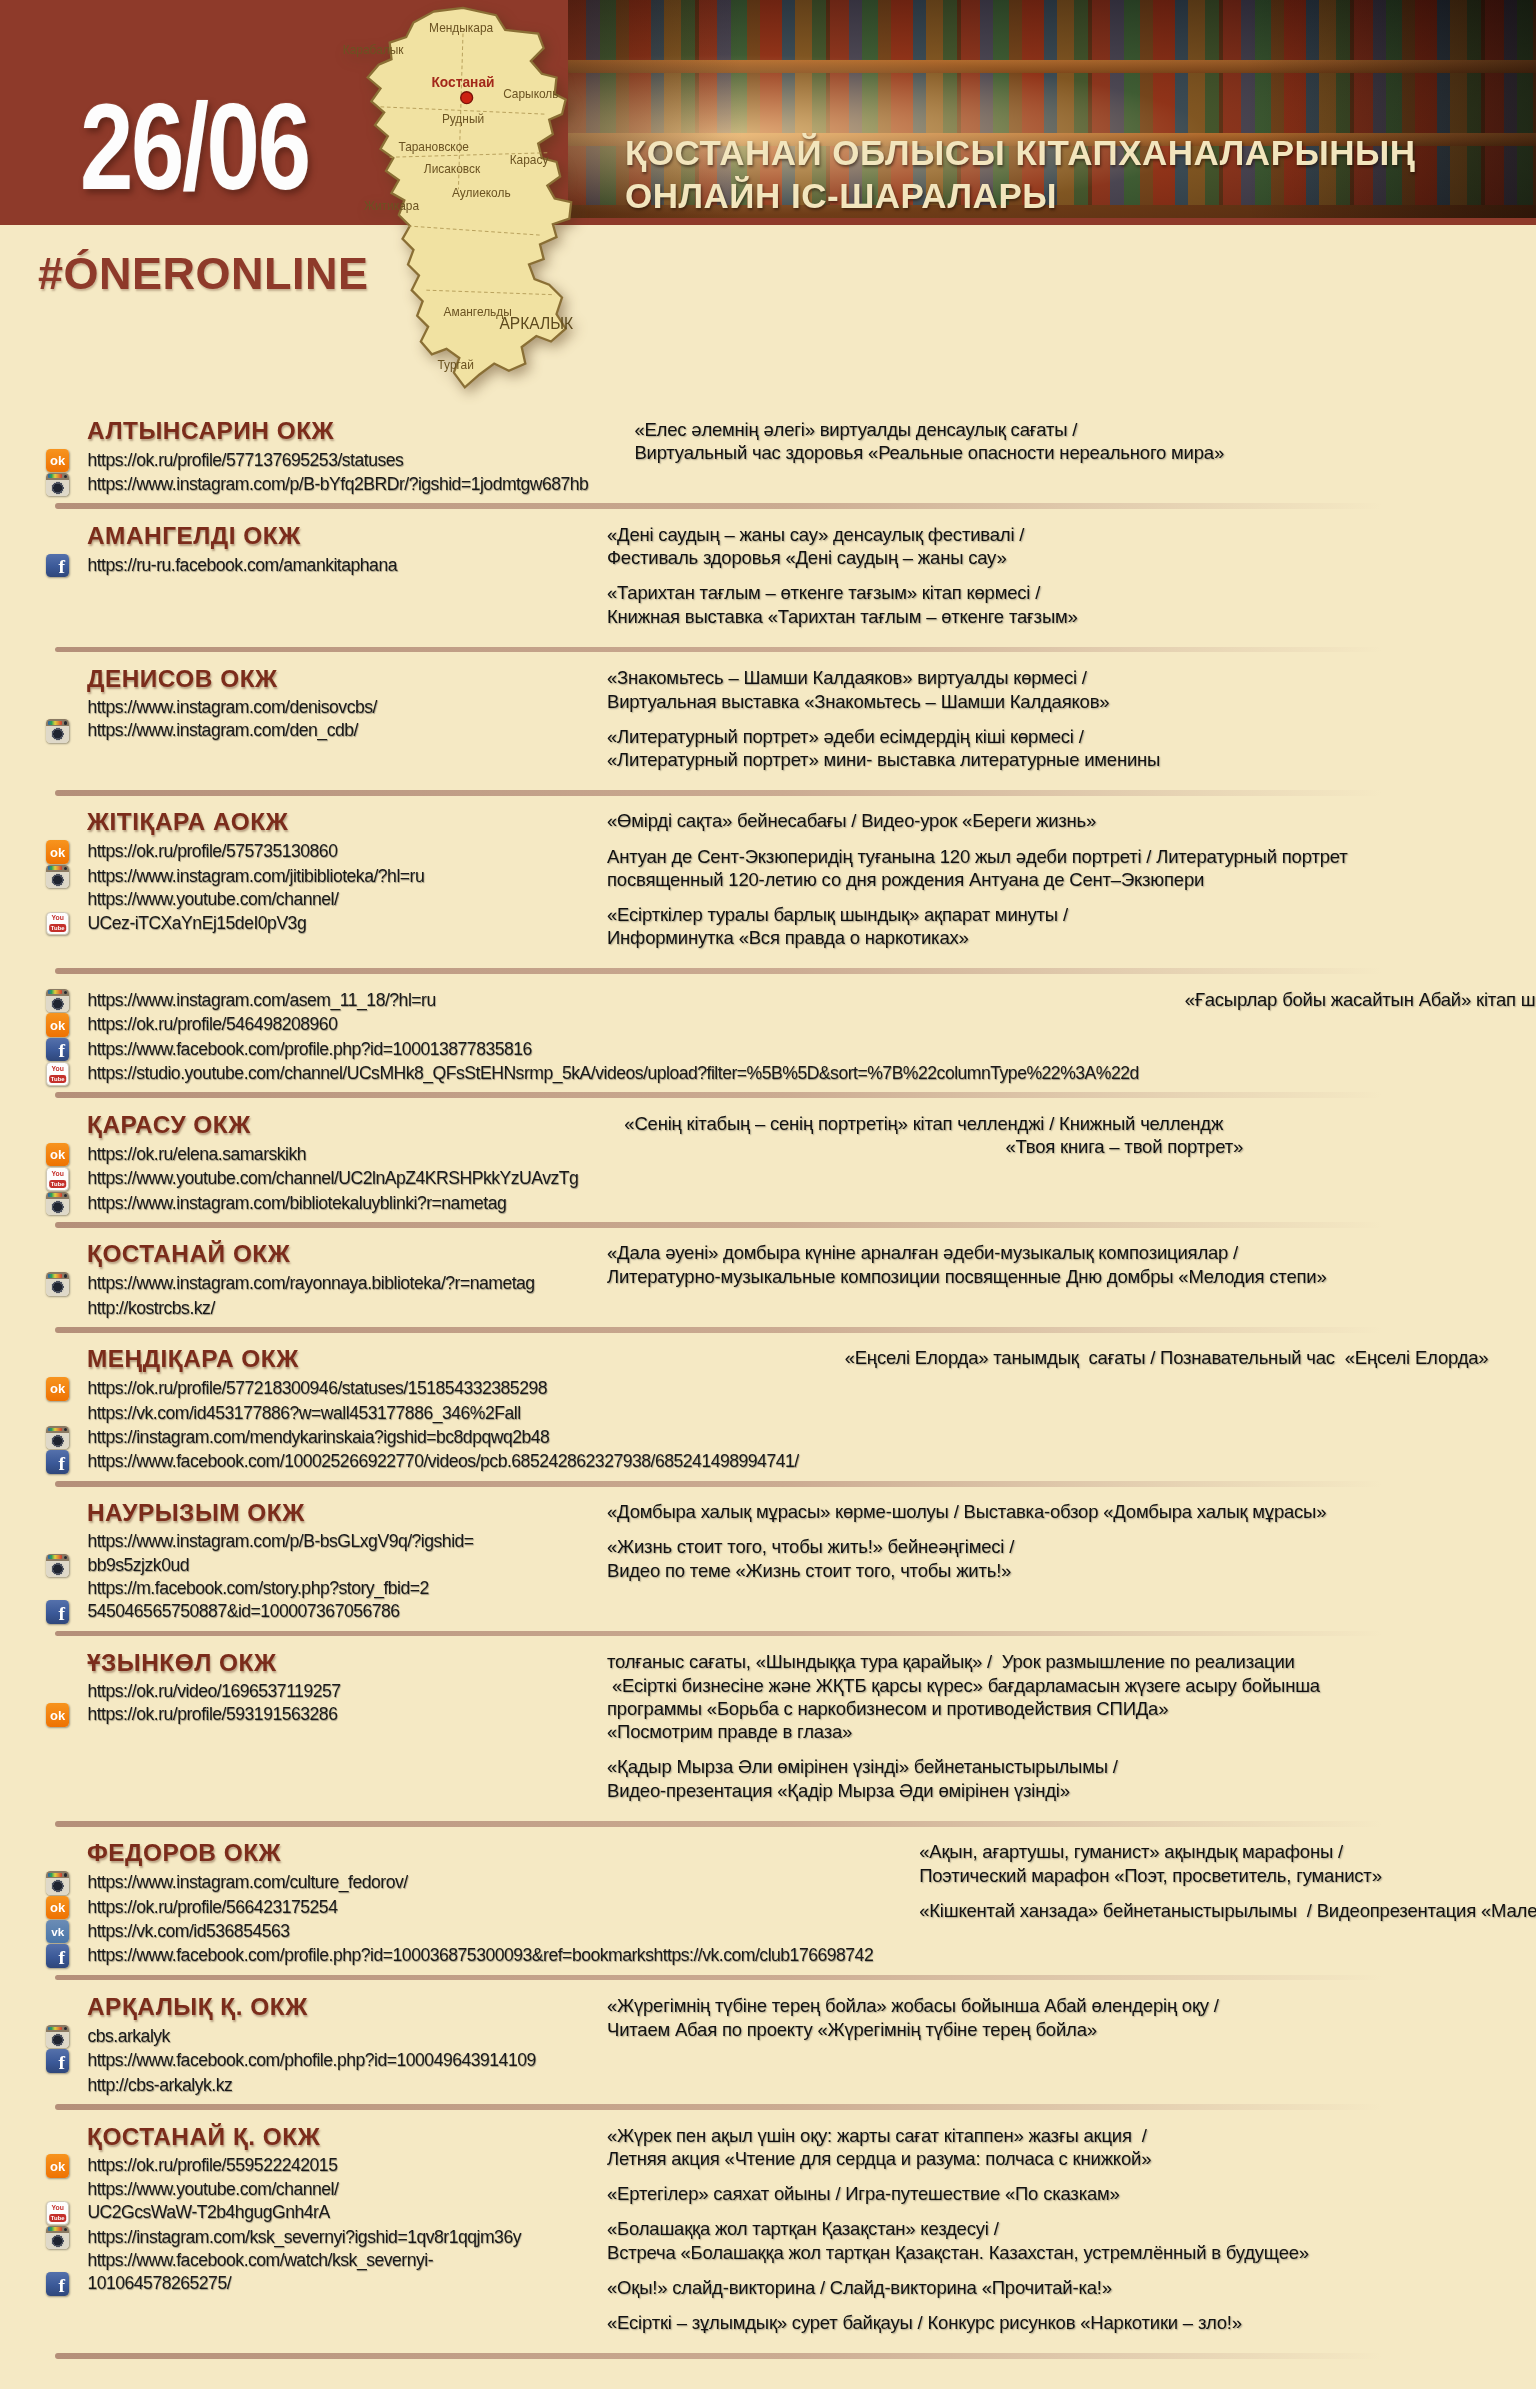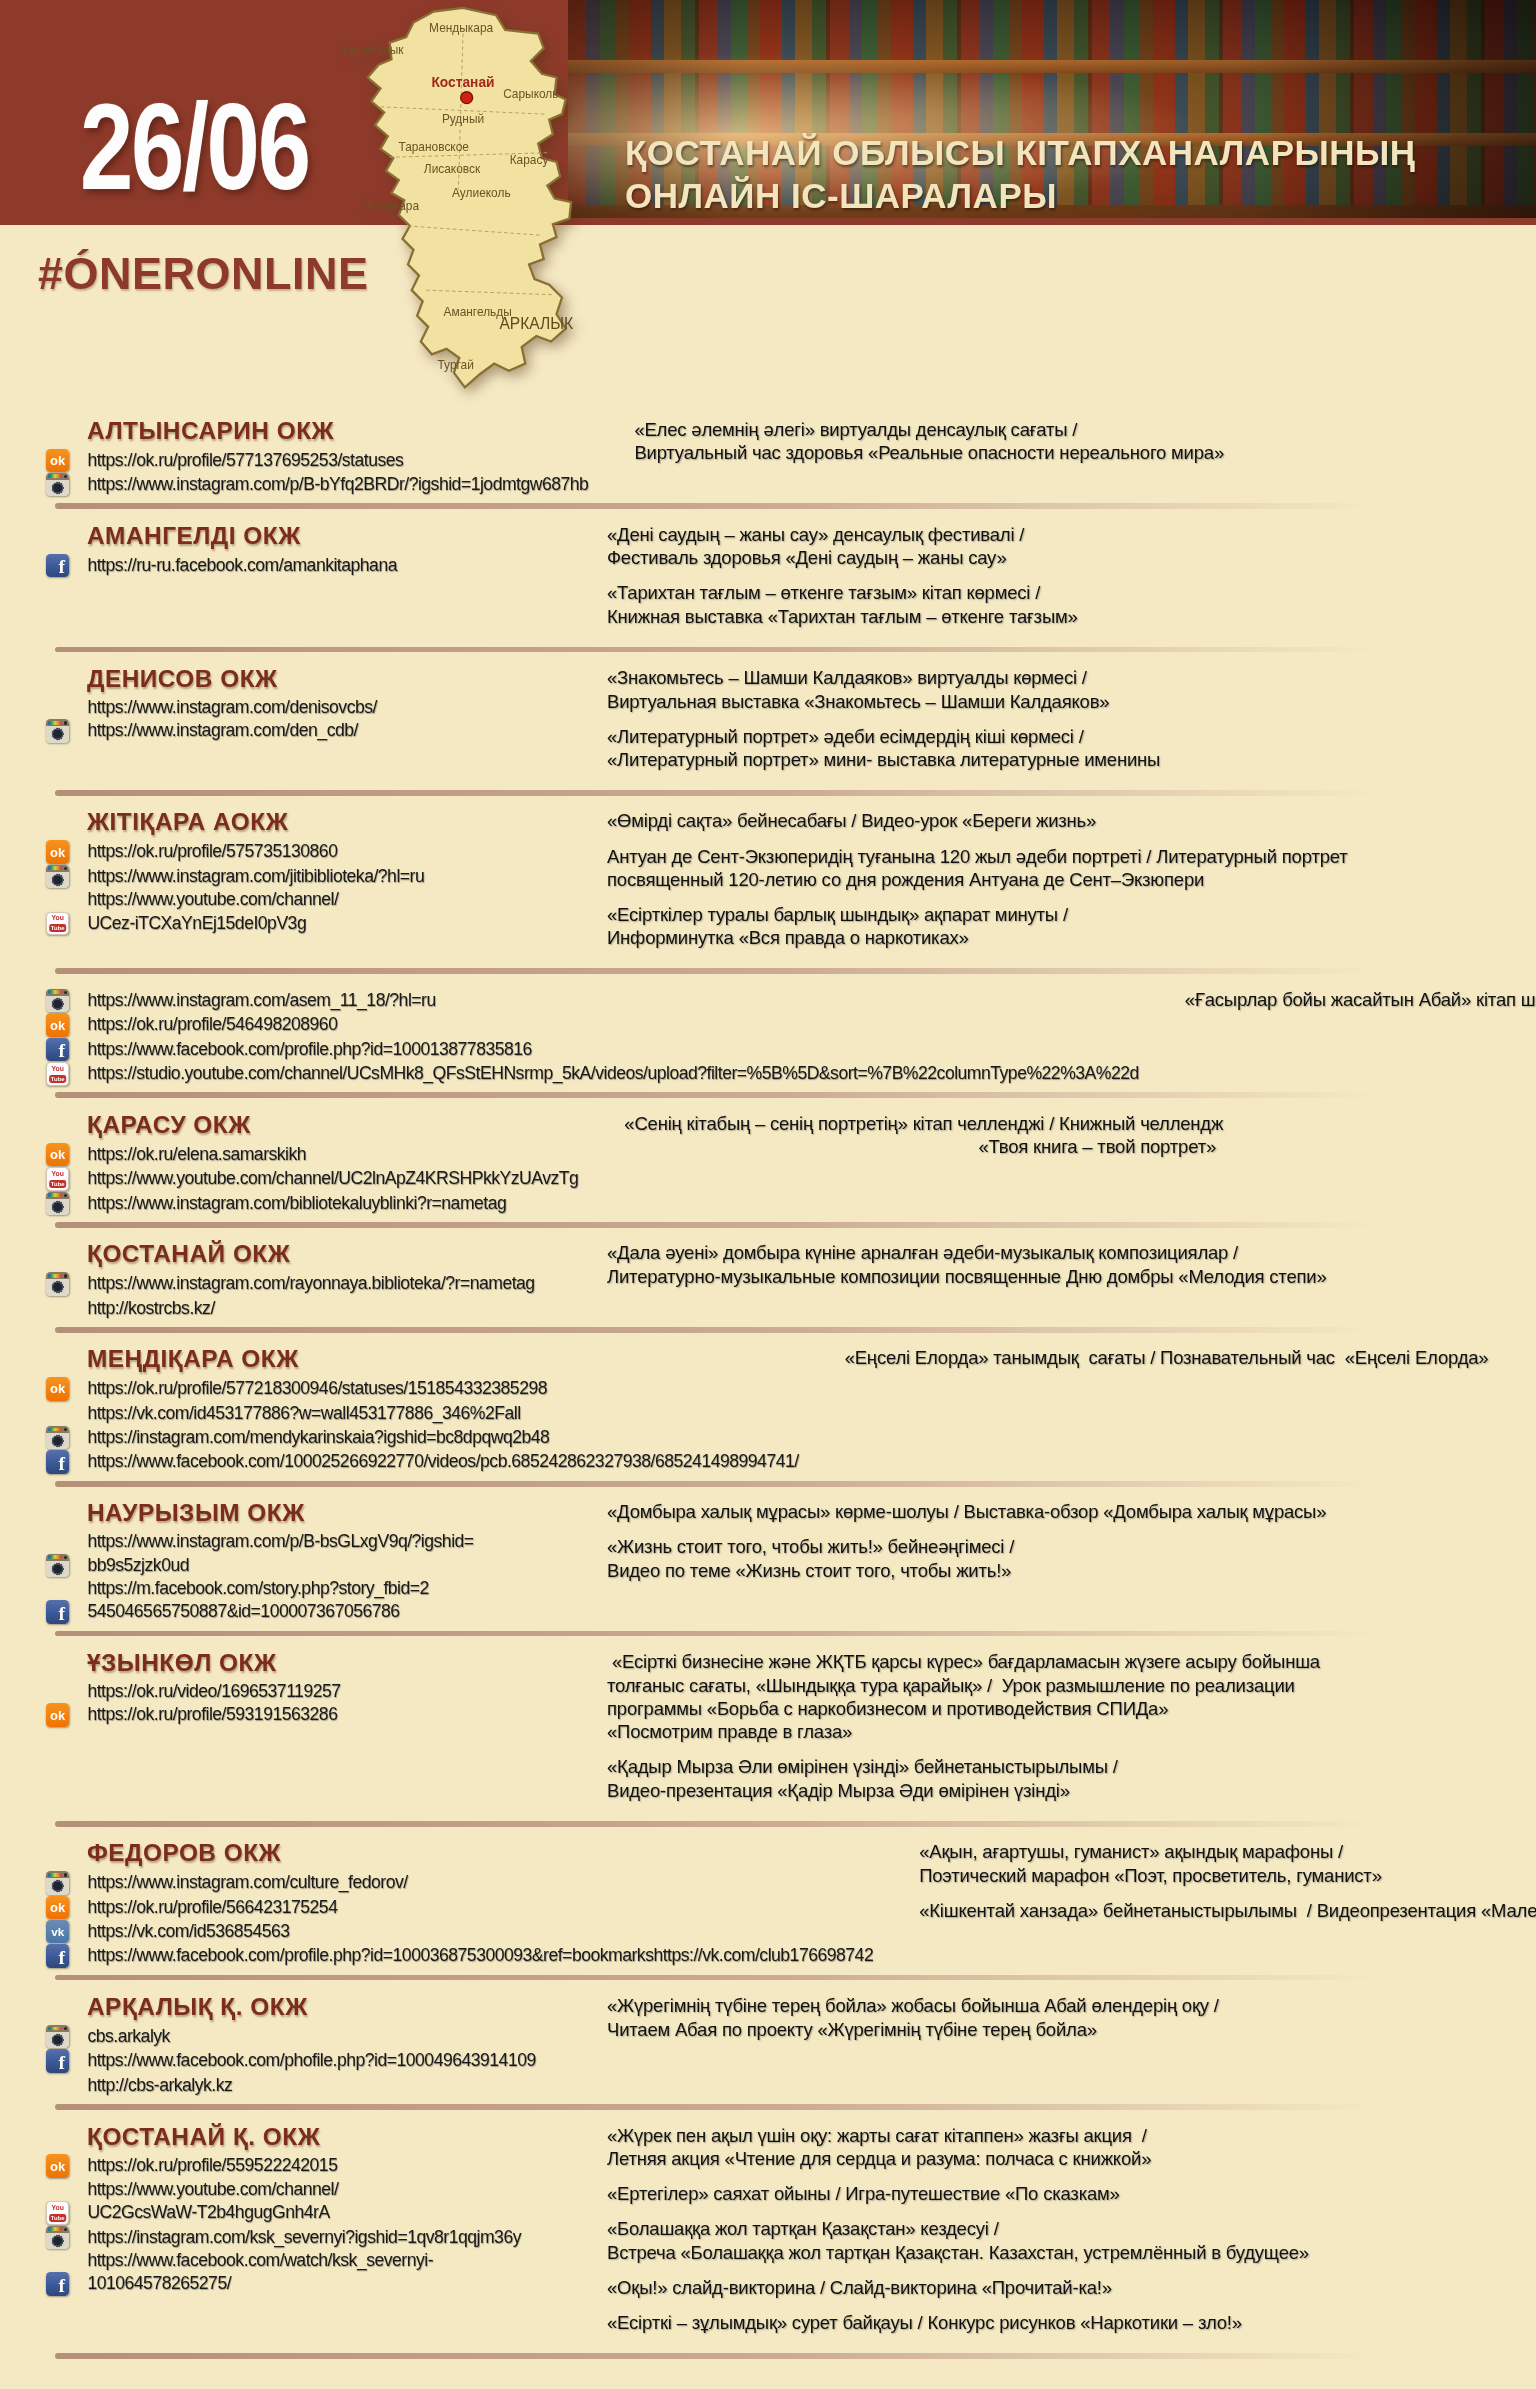--- a/index.html
+++ b/index.html
@@ -39,21 +39,21 @@
      filter:drop-shadow(4.4px 5.4px 6.3px rgba(80,50,20,.45));}
   .map-wrap svg{width:100%;height:100%;}
   .maplbl{font-family:"Liberation Sans",sans-serif;font-size:13px;fill:#6b5322;text-anchor:middle;}
   .maplbl.city{fill:#a3281a;font-weight:bold;font-size:15px;}
   .maplbl.big{font-size:17px;fill:#5d4a1e;}
 
   
   .sections{position:absolute;top:404px;left:0;right:0;}
   .section{display:flex;padding:13.7px 0 6.8px 0;}
   .sec-left{flex:0 0 561px;box-sizing:border-box;padding-left:46px;}
-  .sec-right{flex:1;box-sizing:border-box;padding-left:46px;padding-right:27px;}
+  .sec-right{flex:1;box-sizing:border-box;padding-left:46px;}
   .sec-heading{margin:0 0 3.9px 41px;font-size:24.4px;line-height:26px;font-weight:bold;
      color:#7b2c1b;letter-spacing:0.5px;text-shadow:1px 1.5px 2px rgba(90,50,30,.4);}
   .link-row{display:flex;align-items:flex-end;margin:0;}
   .link-lines{margin-left:18px;}
   .link-line{font-size:17.6px;line-height:23.4px;white-space:pre;color:#191919;letter-spacing:-0.5px;
      text-shadow:0.7px 1px 1px rgba(0,0,0,.35);}
   .event{margin:0 0 11.7px 0;}
   .ev-line{font-size:18.5px;line-height:23.4px;white-space:pre;color:#111;letter-spacing:-0.2px;
      text-shadow:1px 1.2px 1.5px rgba(0,0,0,.3);}
   .ev-line.align-right{text-align:right;padding-right:293px;}
@@ -414,22 +414,22 @@
           <div class="link-row">
             <span class="sicon ok"></span>
             <div class="link-lines">
               <div class="link-line">https://ok.ru/video/1696537119257</div>
               <div class="link-line">https://ok.ru/profile/593191563286</div>
             </div>
           </div>
         </div>
         <div class="sec-right">
           <div class="event">
+            <div class="ev-line">толғаныс сағаты, «Шындыққа тура қарайық» /  Урок размышление по реализации</div>
             <div class="ev-line"> «Есірткі бизнесіне және ЖҚТБ қарсы күрес» бағдарламасын жүзеге асыру бойынша</div>
-            <div class="ev-line">толғаныс сағаты, «Шындыққа тура қарайық» /  Урок размышление по реализации</div>
             <div class="ev-line">программы «Борьба с наркобизнесом и противодействия СПИДа»</div>
             <div class="ev-line">«Посмотрим правде в глаза»</div>
           </div>
           <div class="event">
             <div class="ev-line">«Қадыр Мырза Әли өмірінен үзінді» бейнетаныстырылымы /</div>
             <div class="ev-line">Видео-презентация «Қадір Мырза Әди өмірінен үзінді»</div>
           </div>
         </div>
       </section>
       <div class="divider"></div>

